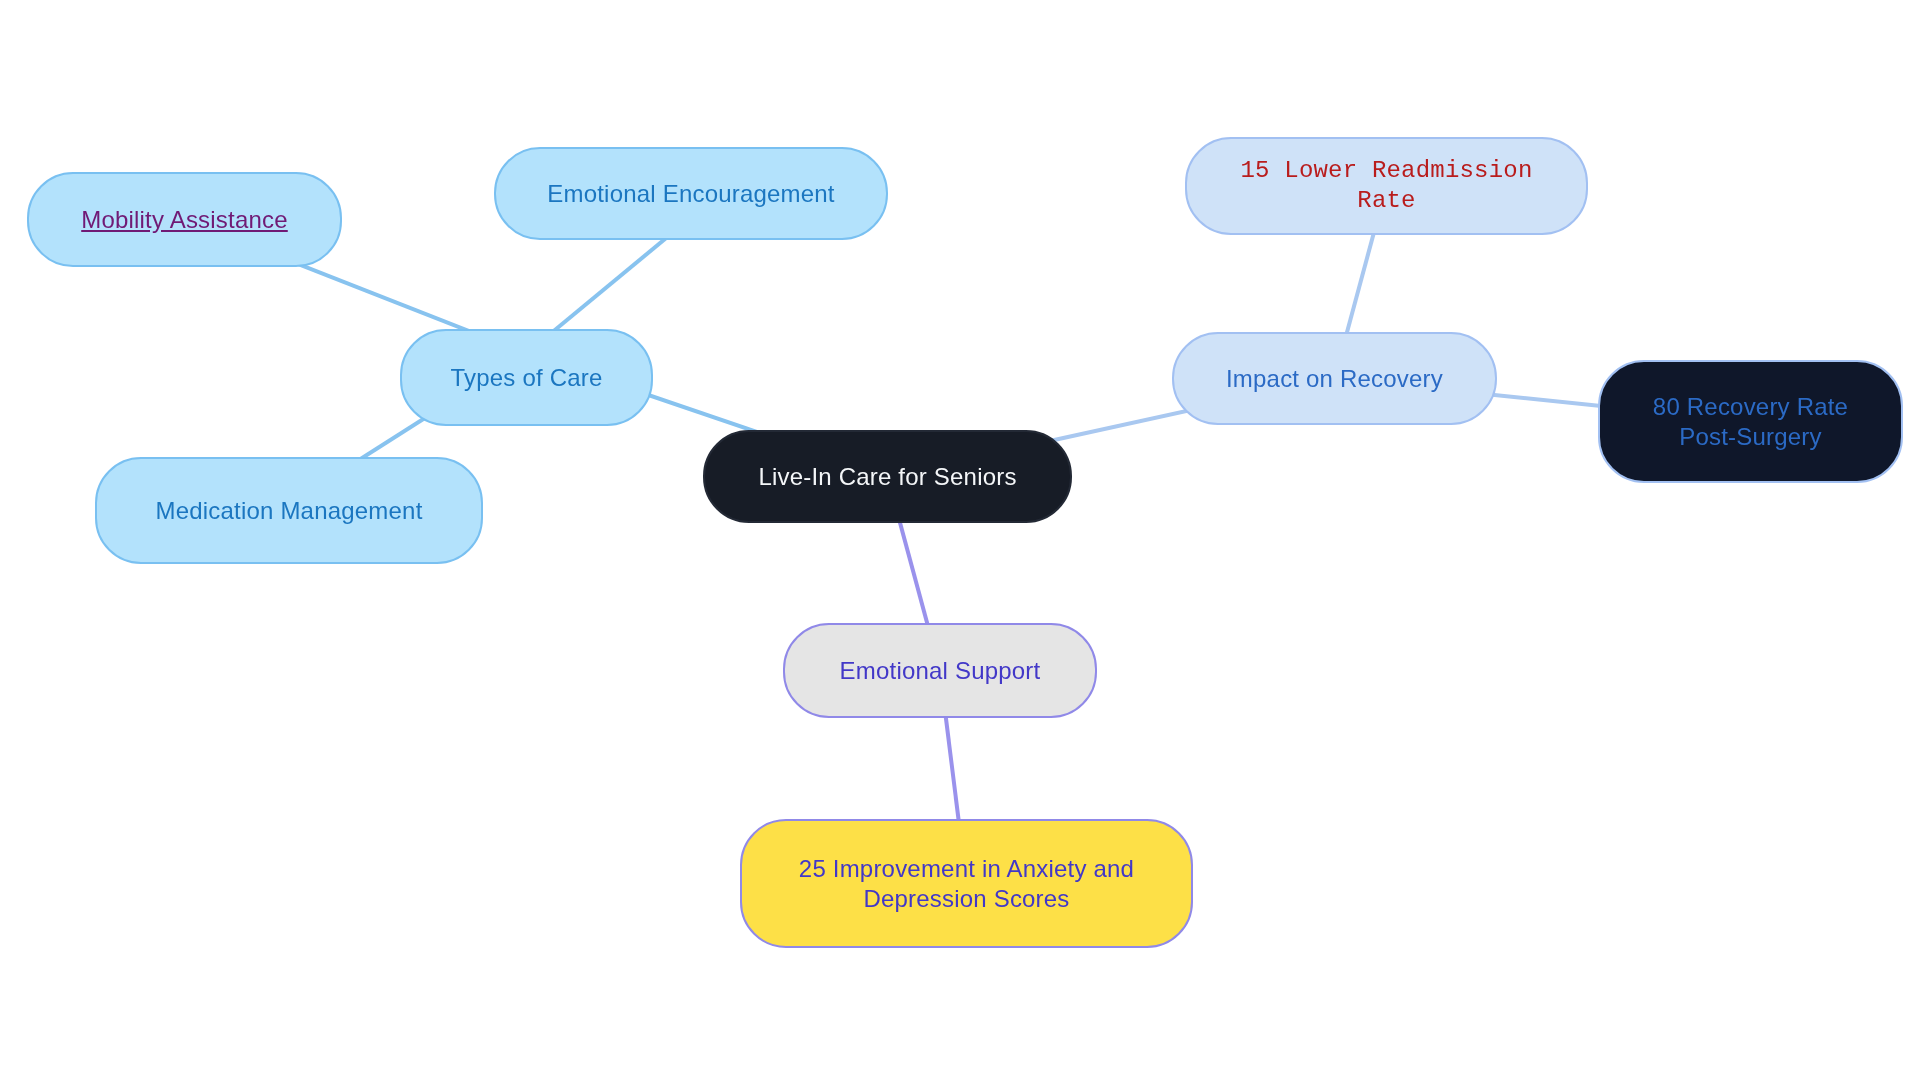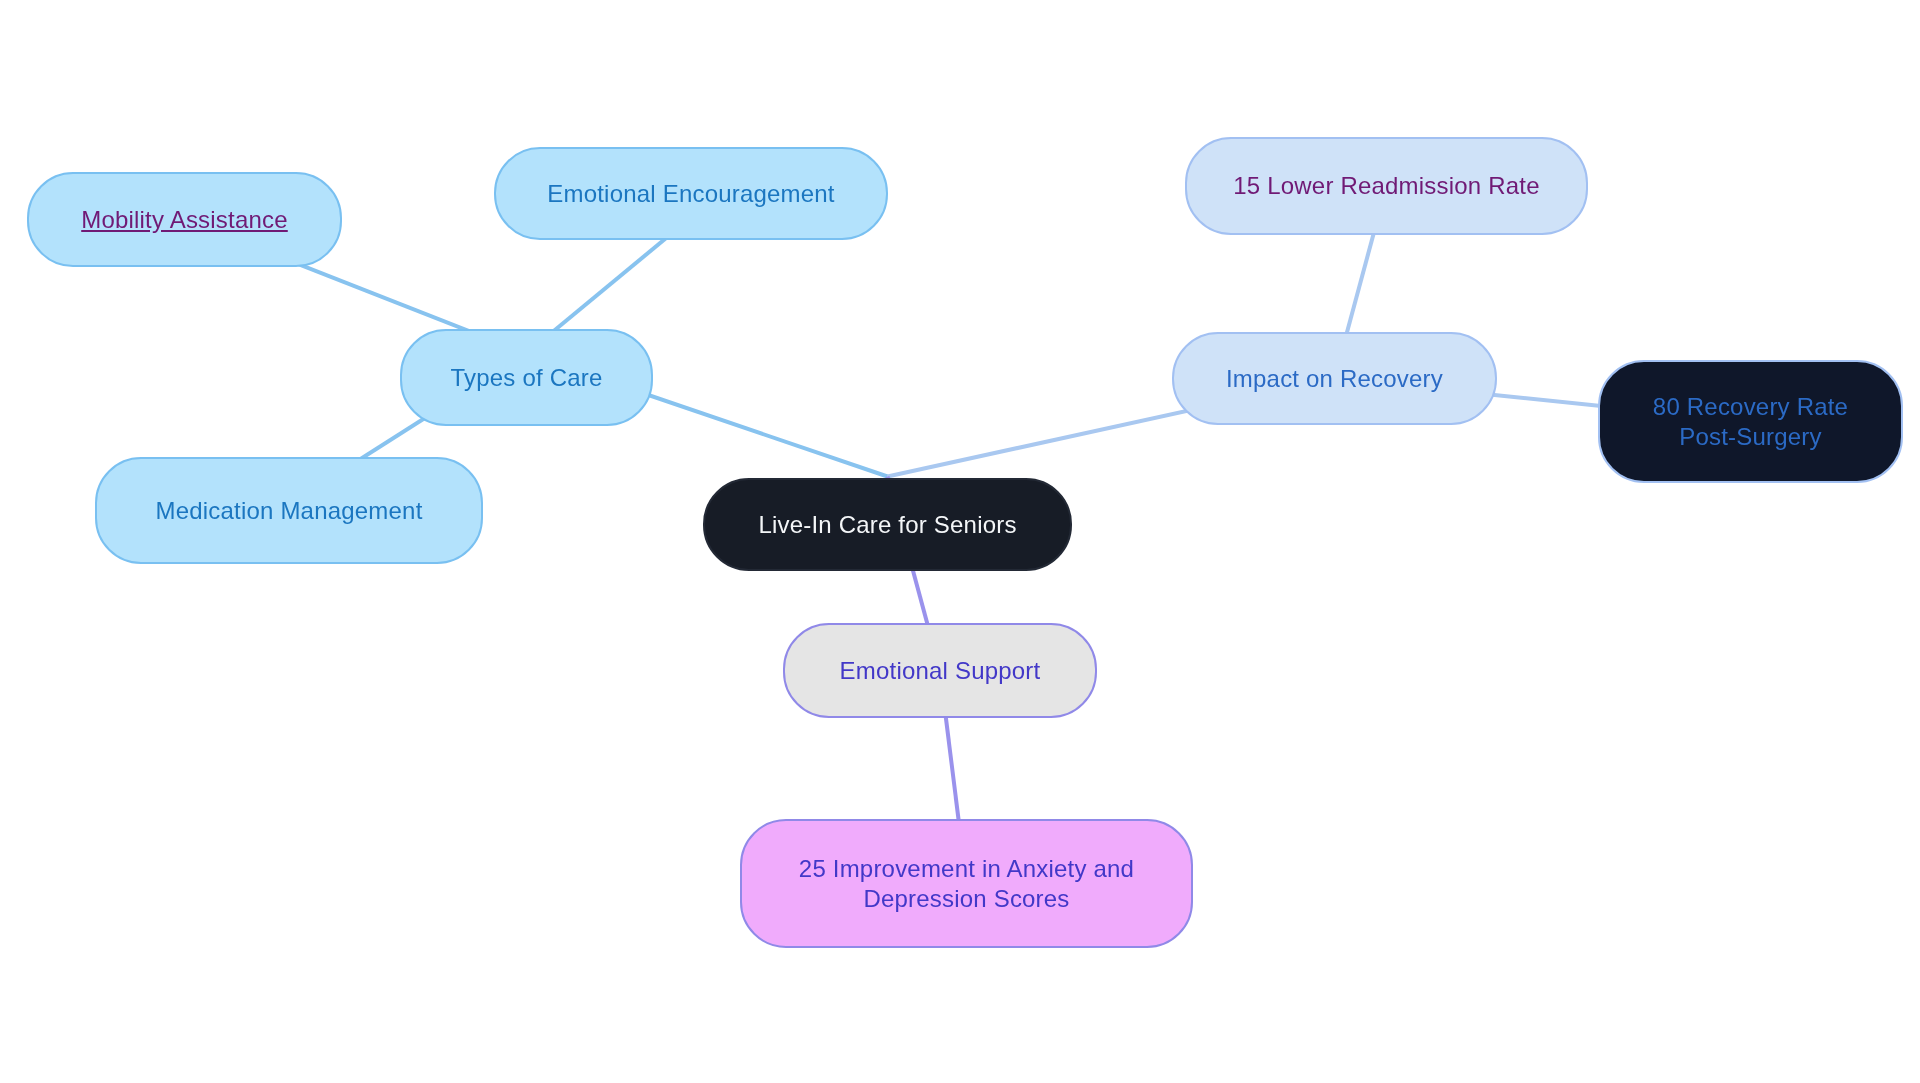--- a/index.html
+++ b/index.html
@@ -50,44 +50,44 @@
       <line x1="526.5" y1="353.5" x2="184.5" y2="219.5" stroke="#88C3EF" stroke-width="4"></line>
       <line x1="526.5" y1="353.5" x2="720" y2="193.5" stroke="#88C3EF" stroke-width="4"></line>
       <line x1="526.5" y1="353.5" x2="289" y2="504.5" stroke="#88C3EF" stroke-width="4"></line>
       <line x1="887.5" y1="476.5" x2="1334.5" y2="378.5" stroke="#A9C8F0" stroke-width="4"></line>
       <line x1="1334.5" y1="378.5" x2="1386.5" y2="186" stroke="#A9C8F0" stroke-width="4"></line>
       <line x1="1334.5" y1="378.5" x2="1750.5" y2="421.5" stroke="#A9C8F0" stroke-width="4"></line>
       <line x1="887.5" y1="476.5" x2="940" y2="670.5" stroke="#9A92EC" stroke-width="4"></line>
       <line x1="940" y1="670.5" x2="966.5" y2="883.5" stroke="#9A92EC" stroke-width="4"></line>
     </svg>
   <div id="node-layer">
-      <div class="node" style="left: 703px; top: 430px; width: 369px; height: 93px; background: rgb(23, 28, 38); border-color: rgb(35, 41, 53); margin-top: 48px;">
+      <div class="node" style="left: 703px; top: 430px; width: 369px; height: 93px; background: rgb(23, 28, 38); border-color: rgb(35, 41, 53);">
         <span class="node-label" style="color: rgb(244, 246, 248);">Live-In Care for Seniors</span>
       </div>
       <div class="node" style="left: 400px; top: 305px; width: 253px; height: 97px; background: rgb(179, 226, 252); border-color: rgb(121, 192, 241); margin-top: 24px;">
         <span class="node-label" style="color: rgb(27, 118, 192);">Types of Care</span>
       </div>
       <div class="node" style="left: 27px; top: 172px; width: 315px; height: 95px; background: rgb(179, 226, 252); border-color: rgb(121, 192, 241);">
         <span class="node-label" style="color: #701a75; text-decoration: underline;">Mobility Assistance</span>
       </div>
       <div class="node" style="left: 494px; top: 147px; width: 394px; height: 93px; background: rgb(179, 226, 252); border-color: rgb(121, 192, 241);">
         <span class="node-label" style="color: rgb(27, 118, 192);">Emotional Encouragement</span>
       </div>
       <div class="node" style="left: 95px; top: 457px; width: 388px; height: 107px; background: rgb(179, 226, 252); border-color: rgb(121, 192, 241);">
         <span class="node-label" style="color: rgb(27, 118, 192);">Medication Management</span>
       </div>
       <div class="node" style="left: 1172px; top: 332px; width: 325px; height: 93px; background: rgb(207, 226, 248); border-color: rgb(162, 192, 242);">
         <span class="node-label" style="color: rgb(43, 106, 197);">Impact on Recovery</span>
       </div>
       <div class="node" style="left: 1185px; top: 137px; width: 403px; height: 98px; background: rgb(207, 226, 248); border-color: rgb(162, 192, 242);">
-        <span class="node-label" style="color: #701a75;">15 Lower Readmission Rate</span>
+        <span class="node-label" style="color: #b91c1c; font-family: Liberation Mono, monospace;">15 Lower Readmission Rate</span>
       </div>
       <div class="node" style="left: 1598px; top: 360px; width: 305px; height: 123px; background: #0f172a; border-color: rgb(162, 192, 242);">
         <span class="node-label" style="color: rgb(43, 106, 197);">80 Recovery Rate Post-Surgery</span>
       </div>
       <div class="node" style="left: 783px; top: 623px; width: 314px; height: 95px; background: #e5e5e5; border-color: rgb(144, 137, 232);">
         <span class="node-label" style="color: rgb(66, 56, 200);">Emotional Support</span>
       </div>
-      <div class="node" style="left: 740px; top: 819px; width: 453px; height: 129px; background: #f0abfc; border-color: rgb(144, 137, 232);">
+      <div class="node" style="left: 740px; top: 819px; width: 453px; height: 129px; background: #fde047; border-color: rgb(144, 137, 232);">
         <span class="node-label" style="color: rgb(66, 56, 200);">25 Improvement in Anxiety and Depression Scores</span>
       </div>
     </div>
 </div>
 
 </body></html>

